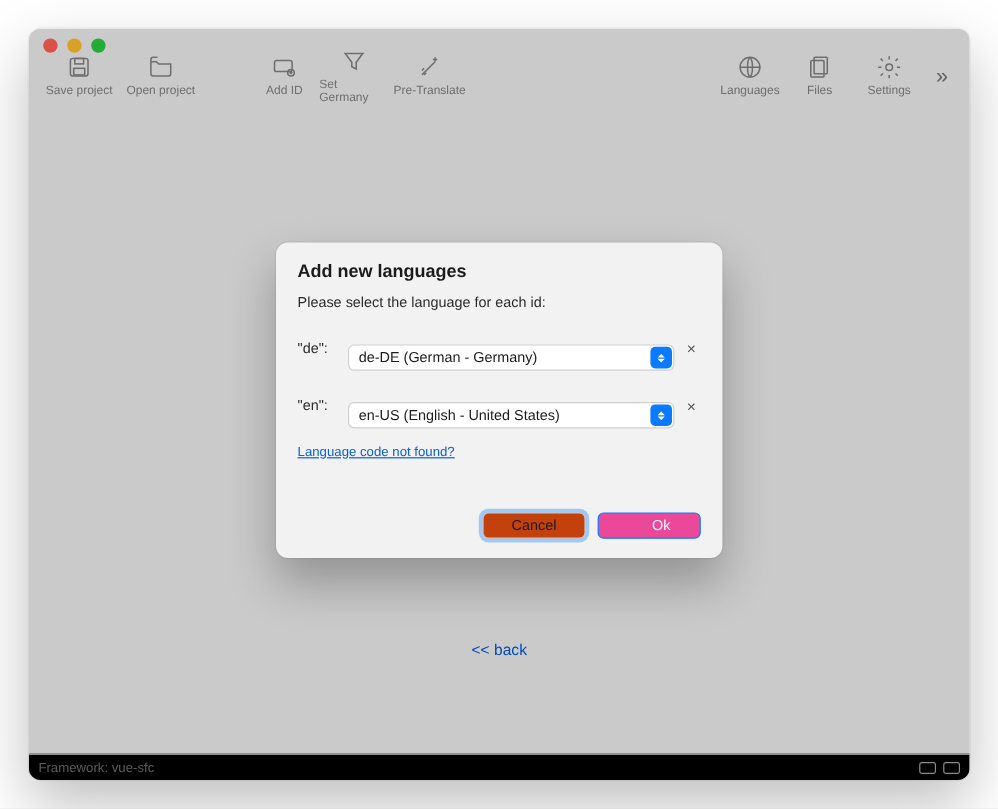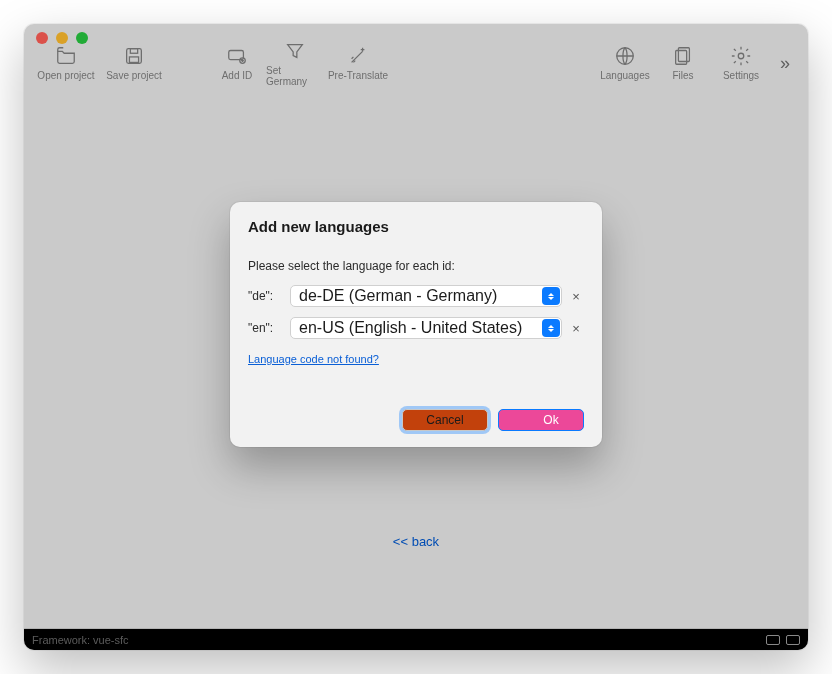--- a/index.html
+++ b/index.html
@@ -103,21 +103,21 @@
     width: 372px;
     background: #f2f2f2;
     border-radius: 10px;
     box-shadow: 0 20px 40px rgba(0,0,0,0.28), 0 0 0 1px rgba(0,0,0,0.05);
     padding: 16px 18px 16px 18px;
   }
   .dlg-title {
     font-size: 15px;
     font-weight: 700;
     color: #1b1b1b;
-    margin-bottom: 24px;
+    margin-bottom: 10px;
   }
   .dlg-sub {
     font-size: 12px;
     color: #2b2b2b;
     margin-bottom: 12px;
   }
   .row {
     display: flex;
     align-items: center;
     margin-bottom: 10px;
@@ -130,25 +130,26 @@
     text-align: left;
     white-space: nowrap;
   }
   .select {
     flex: 1;
     position: relative;
     height: 22px;
     background: #ffffff;
     border: 1px solid #d0d0d0;
     border-radius: 5px;
-    font-size: 16px;
+    font-size: 12px;
     color: #1b1b1b;
     display: flex;
     align-items: center;
     padding: 0 24px 0 8px;
+    margin-top: 16px;
   }
   .select .arrow-btn {
     position: absolute;
     right: 1px; top: 1px; bottom: 1px;
     width: 18px;
     background: #0a7aff;
     border-radius: 4px;
     display: flex;
     flex-direction: column;
     align-items: center;
@@ -218,35 +219,35 @@
   <div class="titlebar">
     <div class="tl-btn tl-close"></div>
     <div class="tl-btn tl-min"></div>
     <div class="tl-btn tl-max"></div>
   </div>
 
   <div class="toolbar">
     <div class="tb-item wide">
       <span class="tb-icon">
         <svg viewBox="0 0 24 24">
-            <path d="M3 7h5l2 2h11v9a2 2 0 0 1-2 2H5a2 2 0 0 1-2-2V7z"></path>
-            <path d="M3 7V5a2 2 0 0 1 2-2h4"></path>
-          </svg>
-      </span>
-      <span>Open project</span>
-    </div>
-    <div class="tb-item wide">
-      <span class="tb-icon">
-        <svg viewBox="0 0 24 24">
             <rect x="4" y="4" width="16" height="16" rx="2"></rect>
             <rect x="8" y="4" width="8" height="5"></rect>
             <rect x="7" y="13" width="10" height="6"></rect>
           </svg>
       </span>
       <span>Save project</span>
+    </div>
+    <div class="tb-item wide">
+      <span class="tb-icon">
+        <svg viewBox="0 0 24 24">
+            <path d="M3 7h5l2 2h11v9a2 2 0 0 1-2 2H5a2 2 0 0 1-2-2V7z"></path>
+            <path d="M3 7V5a2 2 0 0 1 2-2h4"></path>
+          </svg>
+      </span>
+      <span>Open project</span>
     </div>
 
     <div class="tb-spacer-sm"></div>
 
     <div class="tb-item">
       <span class="tb-icon">
         <svg viewBox="0 0 24 24">
             <rect x="3" y="6" width="16" height="10" rx="2"></rect>
             <circle cx="18" cy="17" r="3"></circle>
             <line x1="18" y1="15.5" x2="18" y2="18.5"></line>

